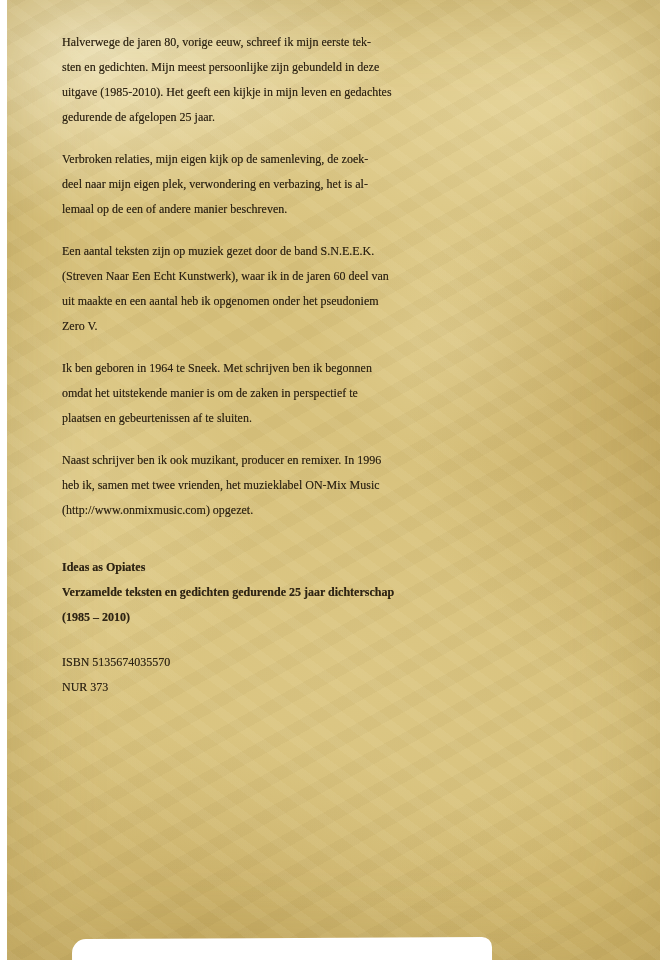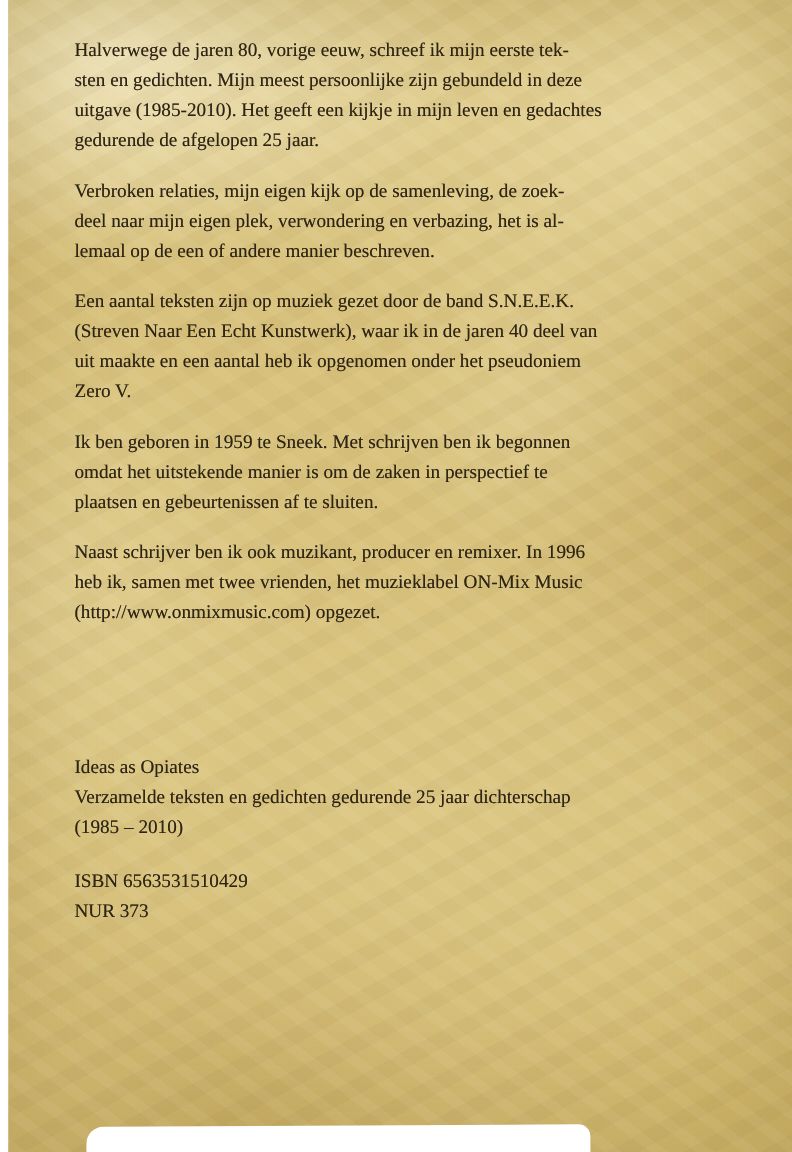--- a/index.html
+++ b/index.html
@@ -56,30 +56,31 @@
   }
   .content {
     position: absolute;
     left: 7px;
     top: 0;
     right: 0;
     bottom: 0;
     padding: 30px 40px 0 55px;
     box-sizing: border-box;
     color: #2e2414;
-    font-size: 16px;
+    font-size: 12px;
     line-height: 25px;
     text-shadow: 0 0 0.4px rgba(46,36,20,0.55);
   }
   .content p {
     margin: 0 0 17px 0;
     white-space: pre-line;
   }
   .content p.gap-large {
-    margin-top: 104px;
+    margin-top: 32px;
+    font-weight: bold;
   }
   .content p.gap-small {
     margin-bottom: 20px;
   }
 </style>
 </head>
 <body>
 
 <div class="scan">
   <div class="parchment"></div>
@@ -88,35 +89,35 @@
     <p>Halverwege de jaren 80, vorige eeuw, schreef ik mijn eerste tek-
 sten en gedichten. Mijn meest persoonlijke zijn gebundeld in deze
 uitgave (1985-2010). Het geeft een kijkje in mijn leven en gedachtes
 gedurende de afgelopen 25 jaar.</p>
 
     <p>Verbroken relaties, mijn eigen kijk op de samenleving, de zoek-
 deel naar mijn eigen plek, verwondering en verbazing, het is al-
 lemaal op de een of andere manier beschreven.</p>
 
     <p>Een aantal teksten zijn op muziek gezet door de band S.N.E.E.K.
-(Streven Naar Een Echt Kunstwerk), waar ik in de jaren 40 deel van
+(Streven Naar Een Echt Kunstwerk), waar ik in de jaren 60 deel van
 uit maakte en een aantal heb ik opgenomen onder het pseudoniem
 Zero V.</p>
 
-    <p>Ik ben geboren in 1959 te Sneek. Met schrijven ben ik begonnen
+    <p>Ik ben geboren in 1964 te Sneek. Met schrijven ben ik begonnen
 omdat het uitstekende manier is om de zaken in perspectief te
 plaatsen en gebeurtenissen af te sluiten.</p>
 
     <p>Naast schrijver ben ik ook muzikant, producer en remixer. In 1996
 heb ik, samen met twee vrienden, het muzieklabel ON-Mix Music
 (http://www.onmixmusic.com) opgezet.</p>
 
     <p class="gap-large gap-small">Ideas as Opiates
 Verzamelde teksten en gedichten gedurende 25 jaar dichterschap
 (1985 – 2010)</p>
 
-    <p class="gap-small">ISBN 6563531510429
+    <p class="gap-small">ISBN 5135674035570
 NUR 373</p>
 
   </div>
 
   <div class="bottom-notch"></div>
 </div>
 
 </body></html>

